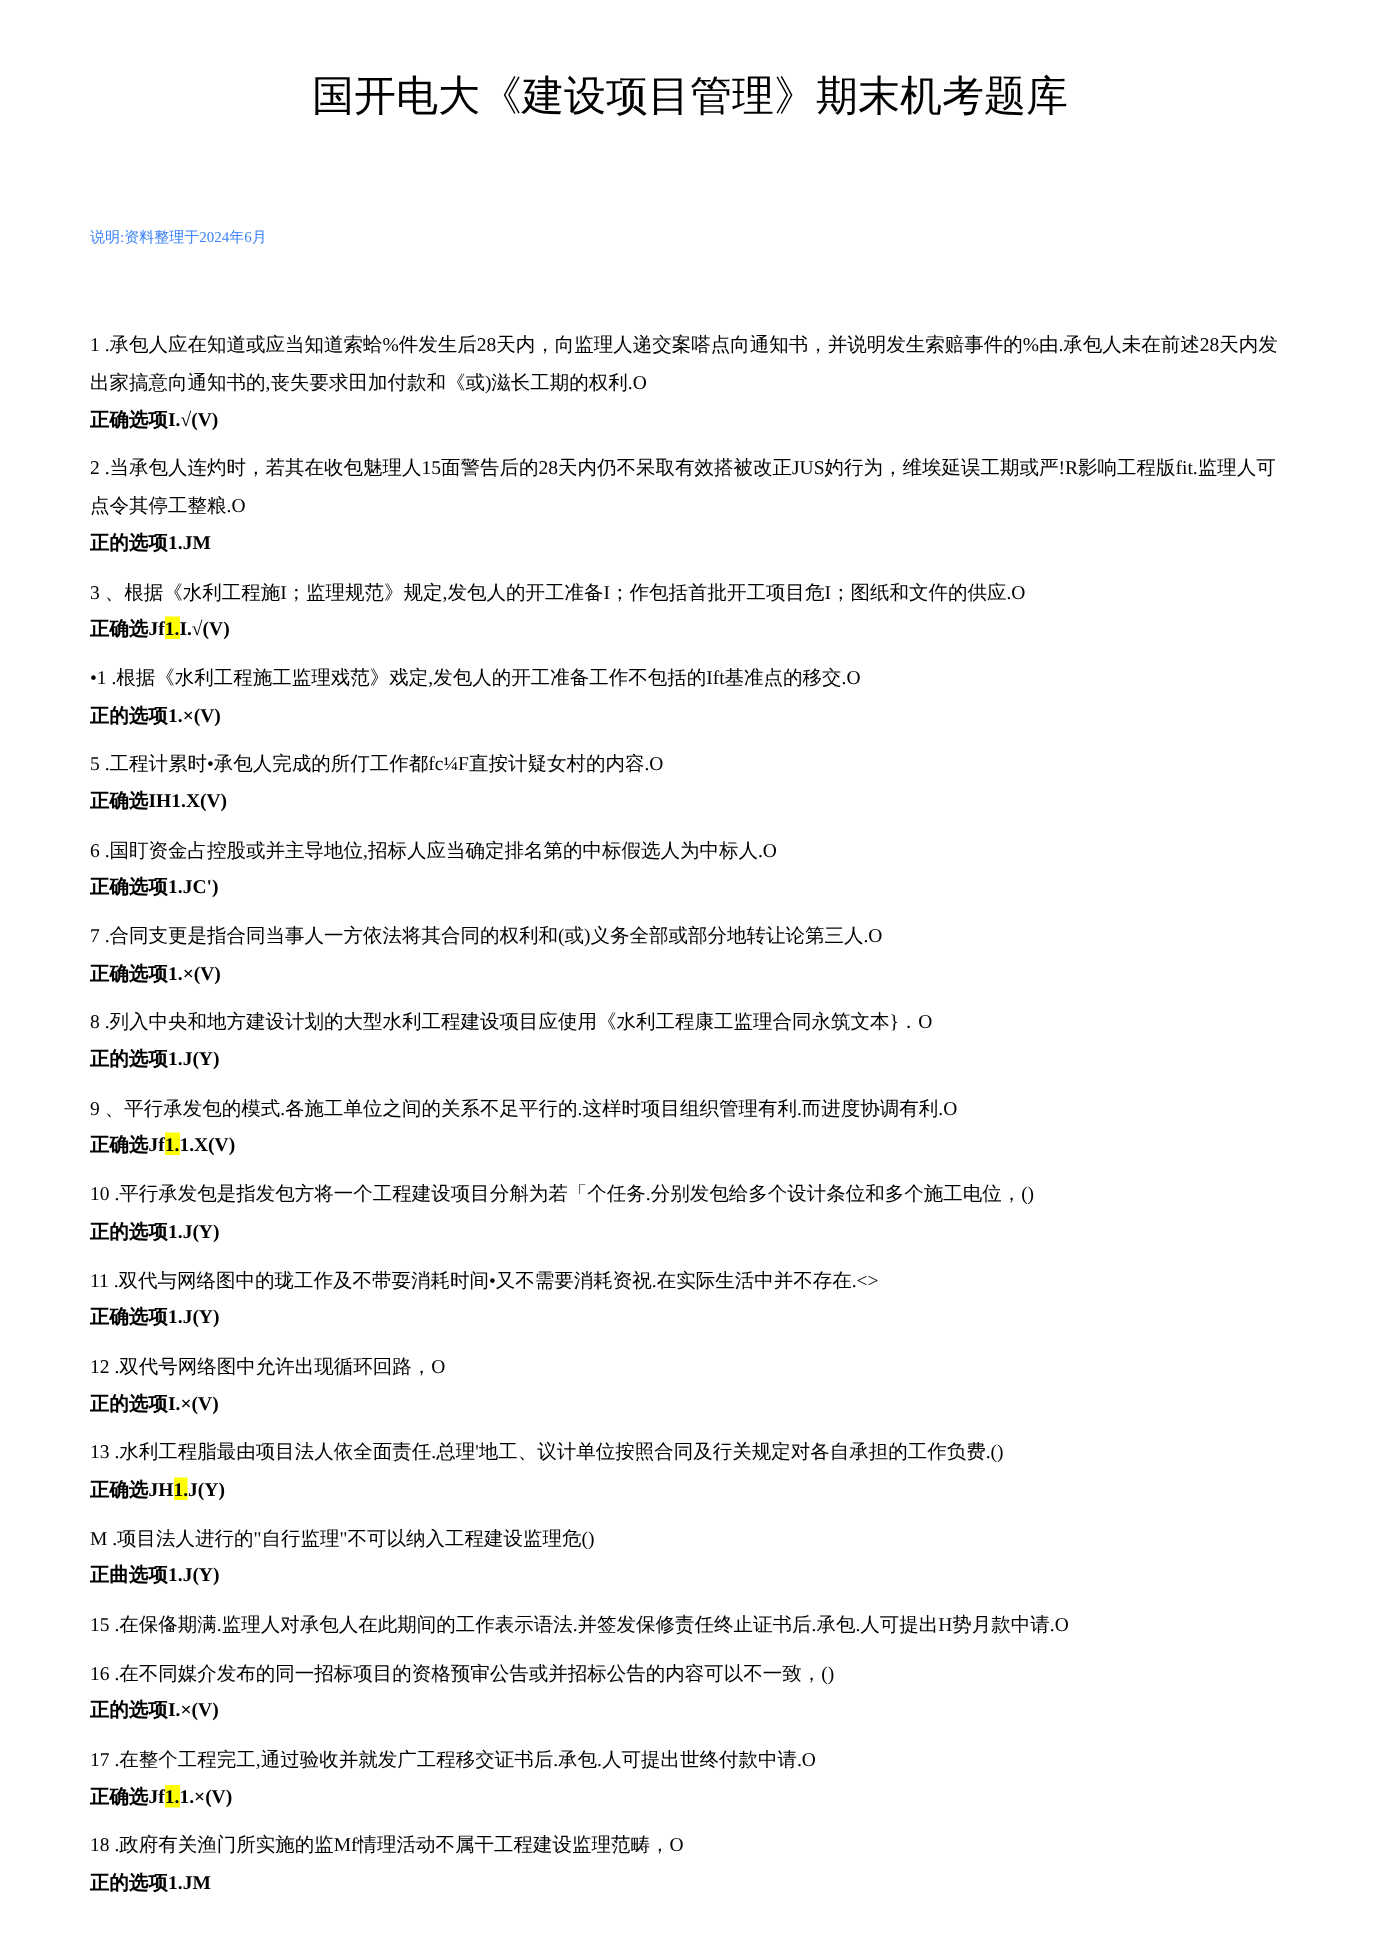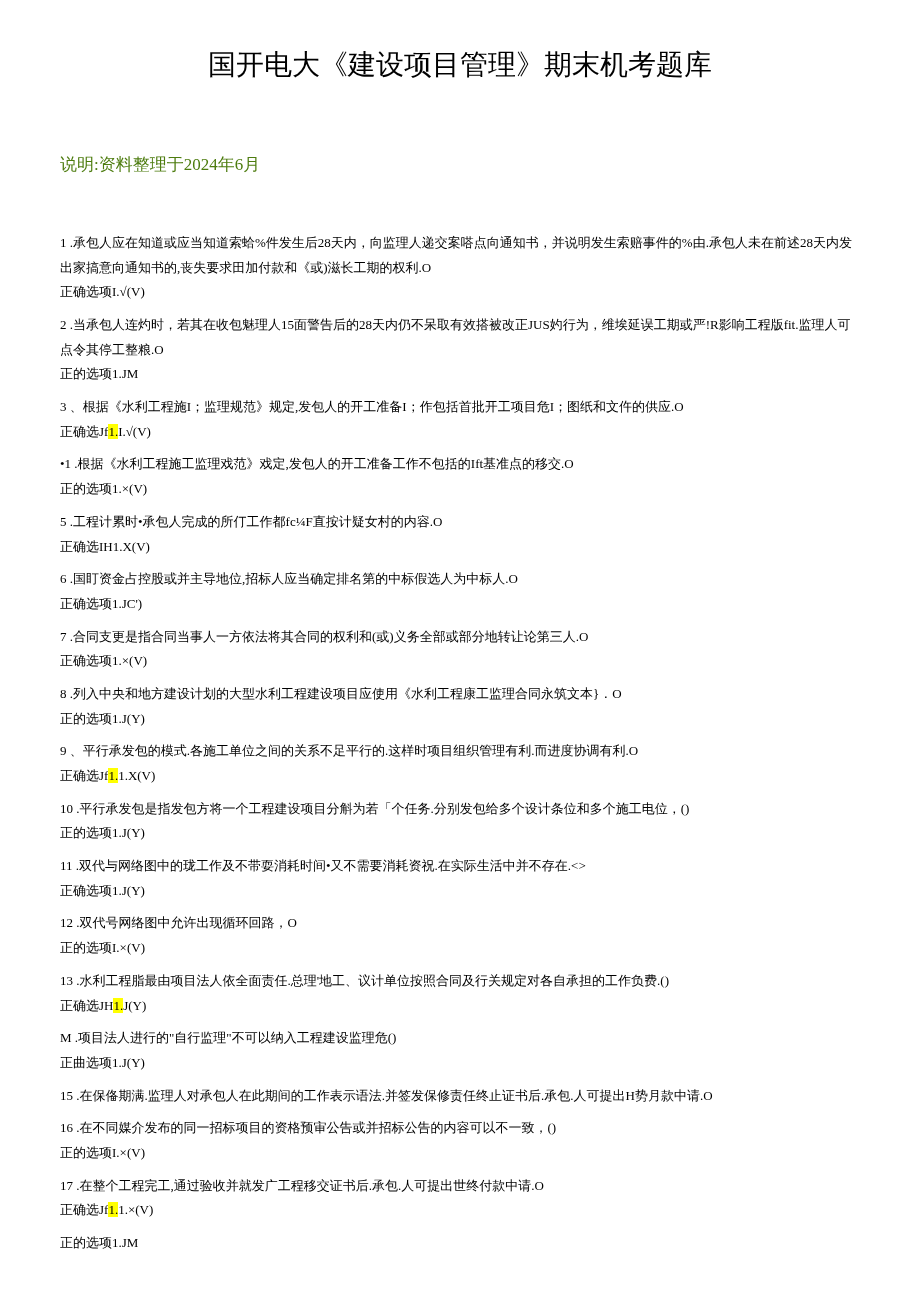--- a/index.html
+++ b/index.html
@@ -17,34 +17,35 @@
       width: 920px;
     }
     .title {
       text-align: center;
       font-size: 28px;
       font-weight: normal;
       margin-bottom: 60px;
       font-family: "SimSun", "宋体", serif;
     }
     .note {
-      color: #4d7c0f;
-      font-size: 17px;
+      color: #3b82f6;
+      font-size: 10px;
       margin-bottom: 50px;
     }
     .question-block {
       margin-bottom: 8px;
       font-size: 13px;
       line-height: 1.9;
     }
     .question-text {
       display: block;
     }
     .answer-text {
       display: block;
+      font-weight: bold;
     }
     .highlight {
       background-color: #ffff00;
     }
   </style>
 </head>
 <body>
 
 <h1 class="title">国开电大《建设项目管理》期末机考题库</h1>
 
@@ -112,15 +113,16 @@
     </div>
     <div class="question-block">
       <span class="question-text">16 .在不同媒介发布的同一招标项目的资格预审公告或并招标公告的内容可以不一致，()</span>
       <span class="answer-text">正的选项I.×(V)</span>
     </div>
     <div class="question-block">
       <span class="question-text">17 .在整个工程完工,通过验收并就发广工程移交证书后.承包.人可提出世终付款中请.O</span>
       <span class="answer-text">正确选Jf<span class="highlight">1.</span>1.×(V)</span>
     </div>
     <div class="question-block">
+      <span class="question-text">18 .政府有关渔门所实施的监Mf情理活动不属干工程建设监理范畴，O</span>
       <span class="answer-text">正的选项1.JM</span>
     </div>
   </div>
 
 </body></html>

